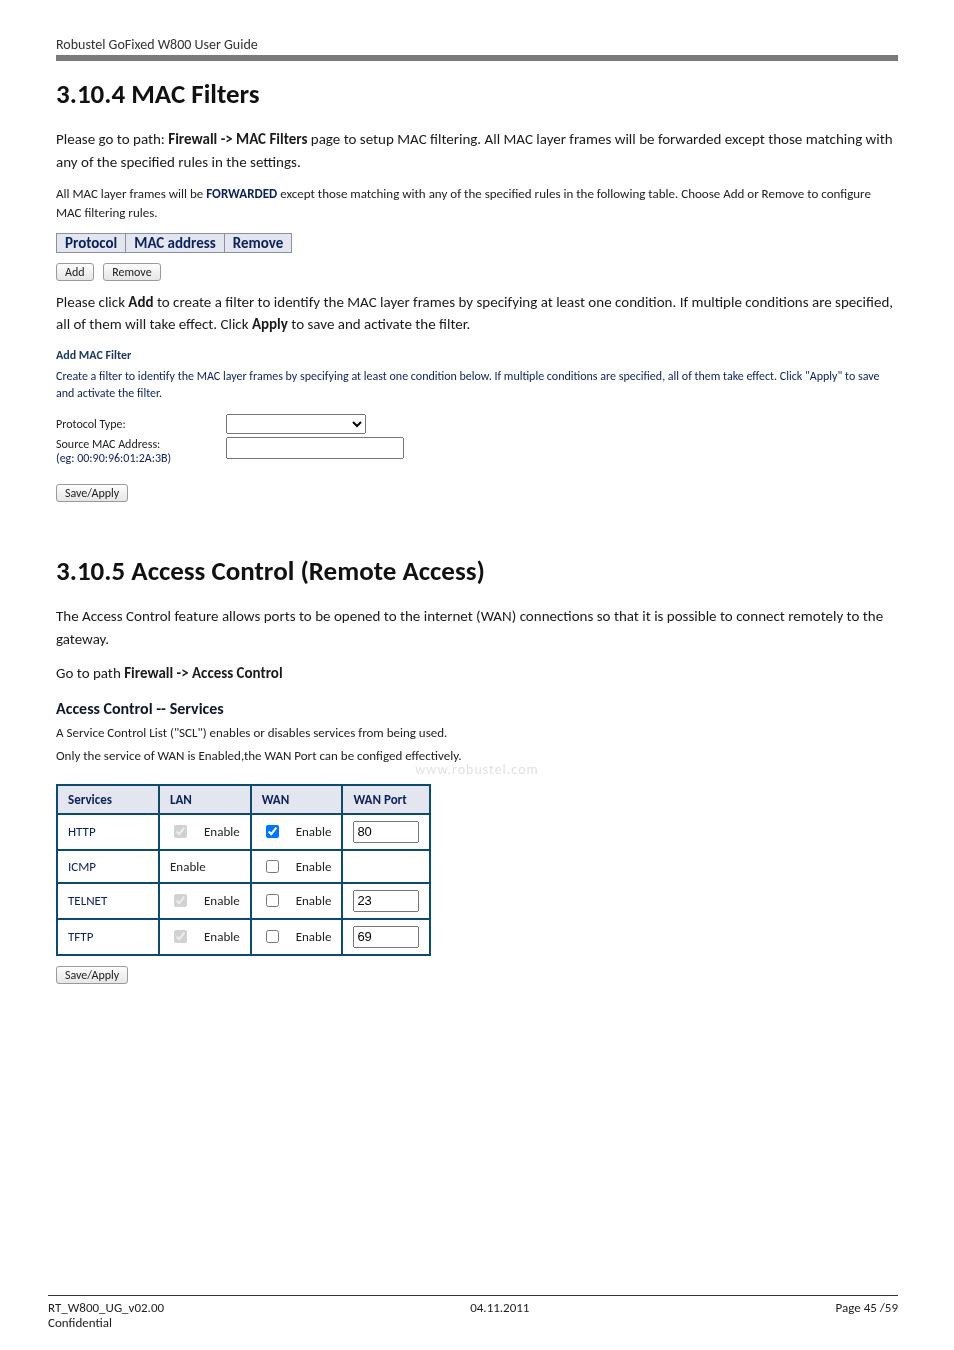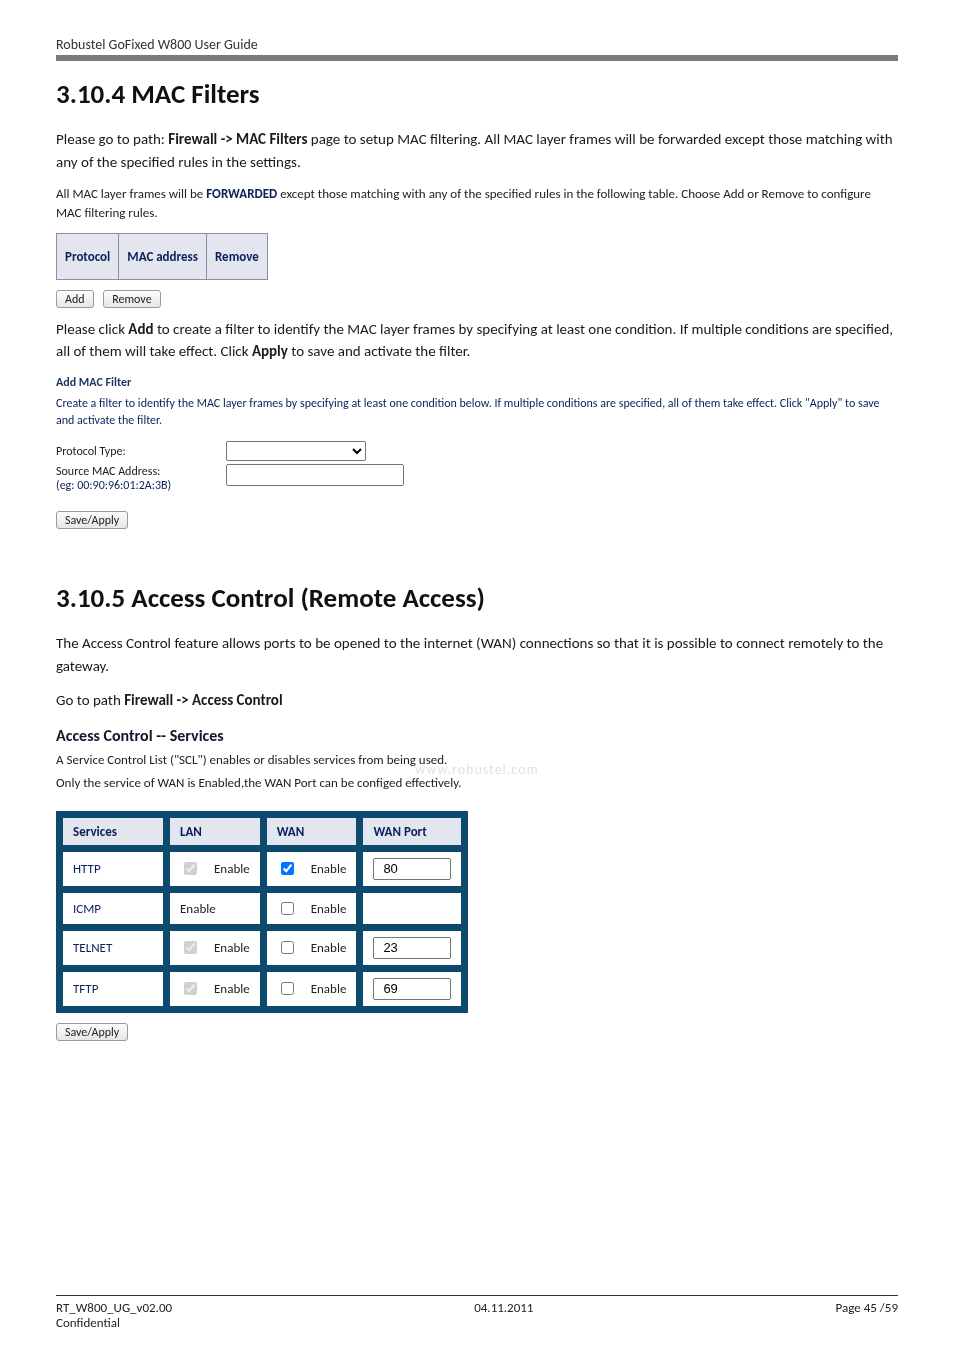--- a/index.html
+++ b/index.html
@@ -65,25 +65,25 @@
     margin: 6px 0 12px 0;
   }
   .fw-strong { color: #0b215a; font-weight: bold; }
 
   
   table.hdr-table {
     border-collapse: collapse;
     margin: 4px 0 8px 0;
   }
   table.hdr-table th {
-    font-size: 13px;
+    font-size: 15px;
     color: #0b215a;
     background: #e3e6ee;
     border: 1px solid #8a8fa3;
-    padding: 15px 8px;
+    padding: 0 8px;
     font-weight: bold;
   }
 
   .btn {
     display: inline-block;
     font-size: 12px;
     font-family: inherit;
     padding: 1px 8px;
     background: linear-gradient(#fdfdfd,#e6e6e6);
     border: 1px solid #9a9a9a;
@@ -113,21 +113,21 @@
     height: 16px;
     font-size: 12px;
   }
 
   
   table.services {
     border-collapse: collapse;
     margin: 18px 0 8px 0;
   }
   table.services th, table.services td {
-    border: 7px solid #0c4a6e;
+    border: 2px solid #0c4a6e;
     padding: 6px 10px;
     font-size: 13px;
     text-align: left;
     vertical-align: middle;
   }
   table.services th {
     background: #e3e6ee;
     color: #0b215a;
     font-weight: bold;
   }
@@ -139,40 +139,40 @@
     display: inline-flex;
     align-items: center;
     gap: 14px;
     font-size: 13px;
     color: #222;
   }
   input.port {
     width: 58px;
     height: 18px;
     font-size: 13px;
-    padding: 0 8px;
+    padding: 0 2px;
   }
 
   
   .watermark {
     position: absolute;
     bottom: 572px;
     left: 0;
     width: 100%;
     text-align: center;
     font-size: 14px;
     letter-spacing: 1px;
     color: rgba(130,130,160,0.25);
     pointer-events: none;
   }
 
   
   .footer {
     position: absolute;
-    left: 56px;
+    left: 48px;
     right: 56px;
     bottom: 20px;
     font-size: 13px;
     color: #222;
   }
   .footer-hr {
     border: none;
     border-top: 1px solid #333;
     margin: 0 0 4px 0;
   }

